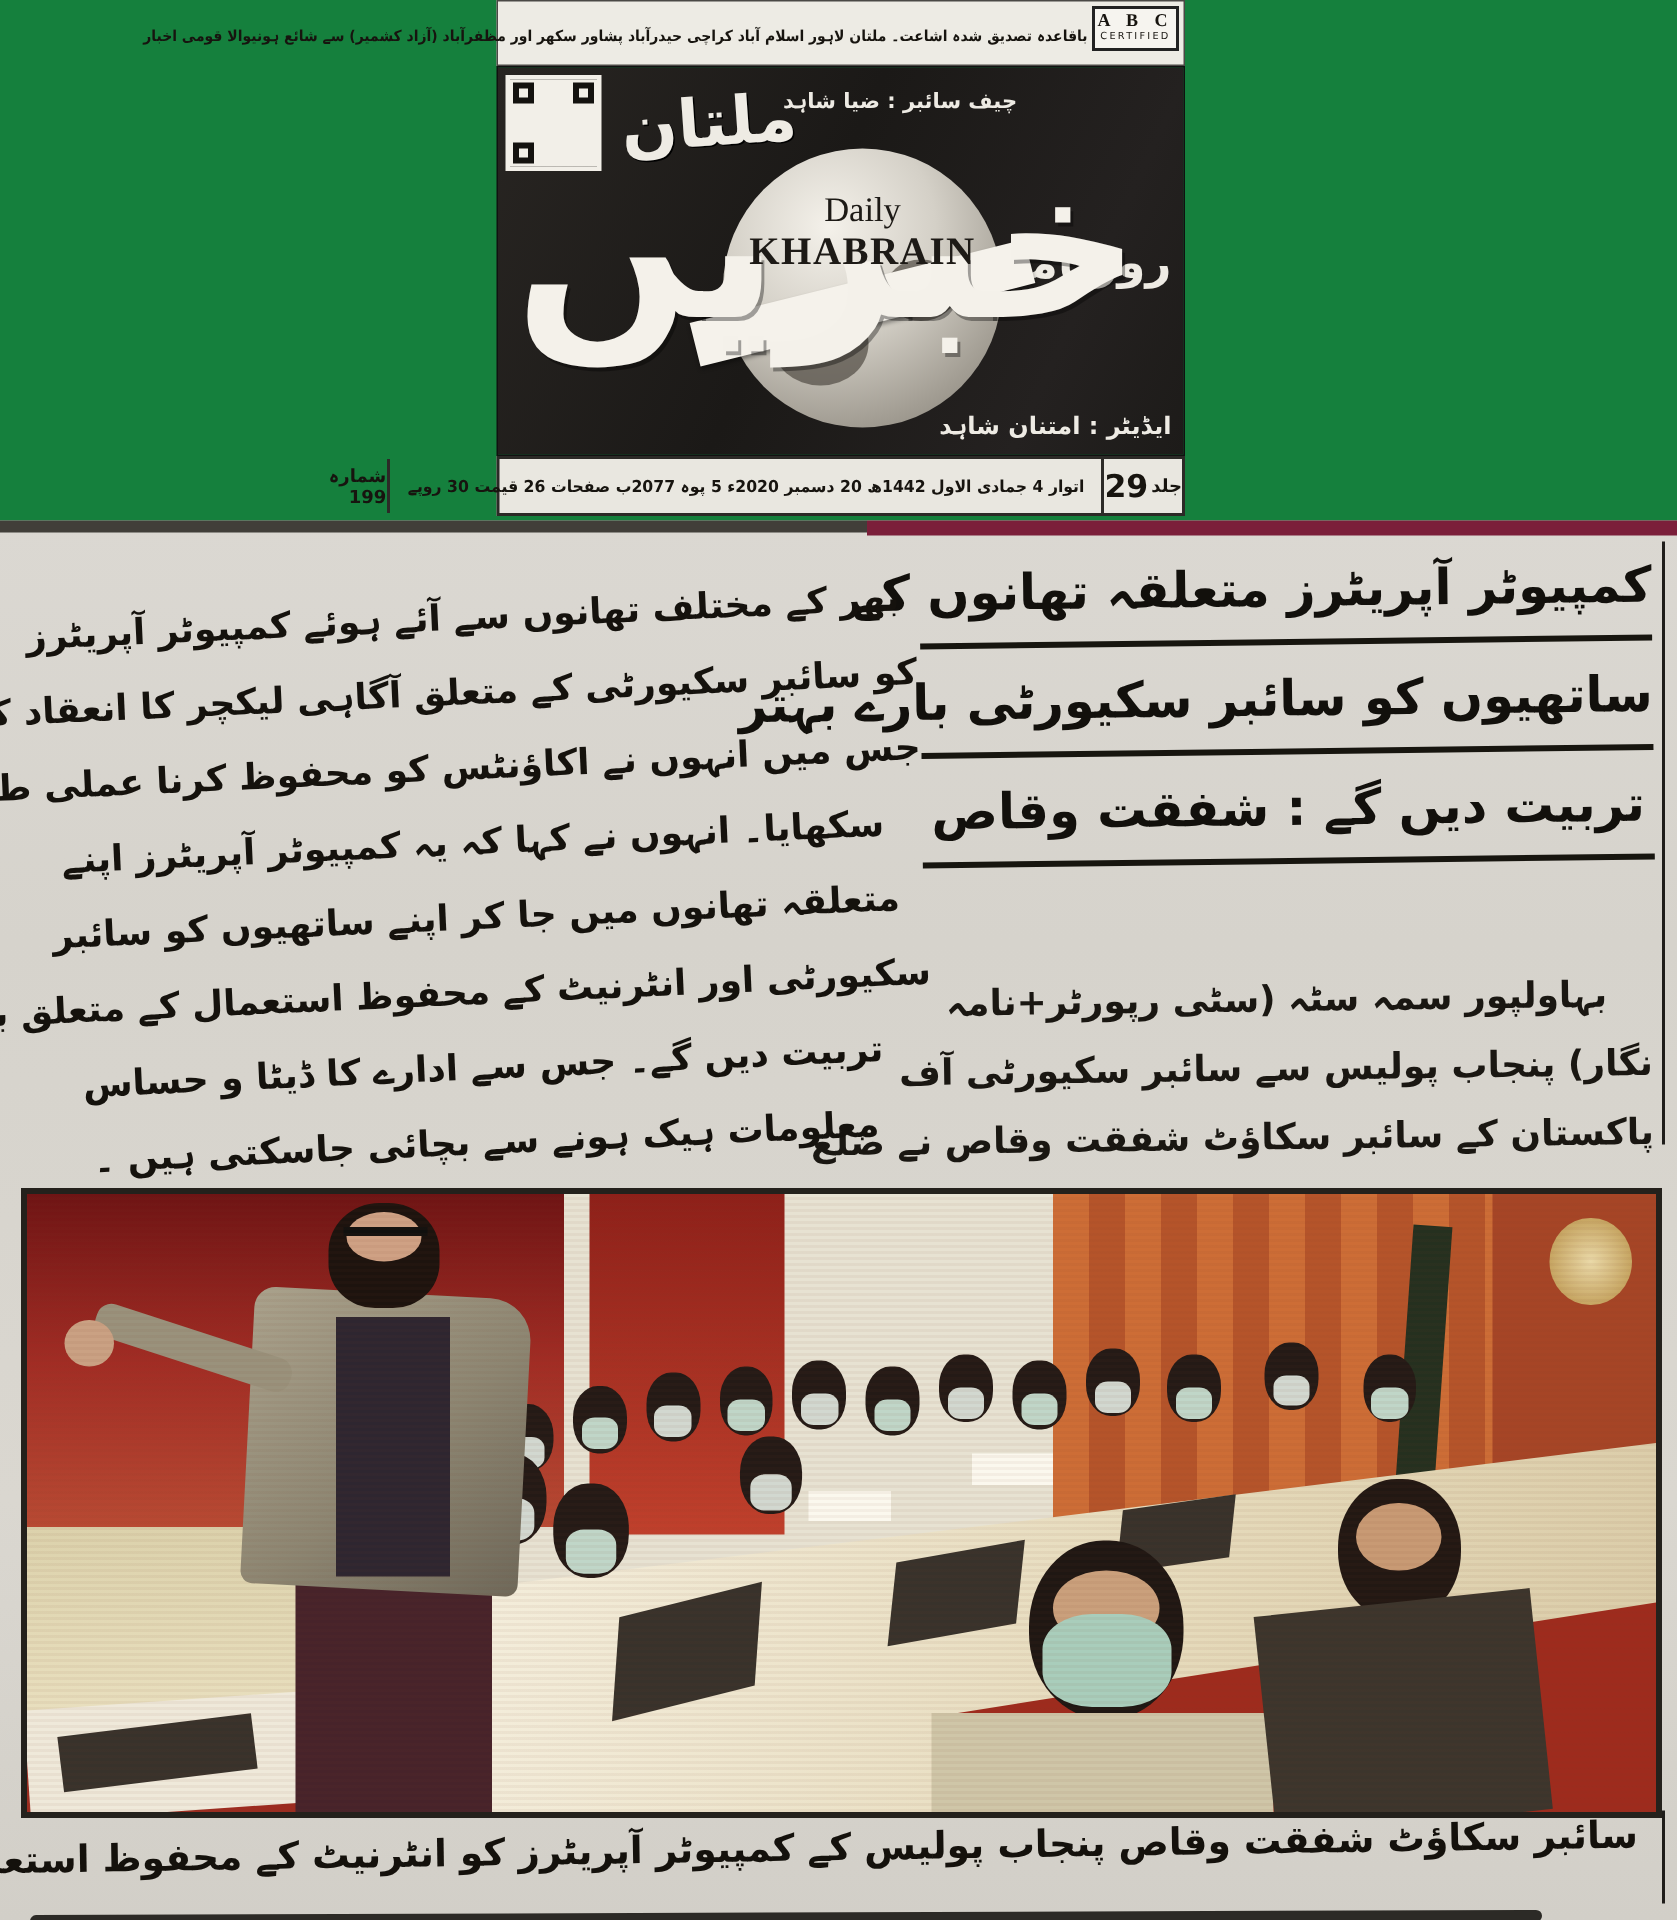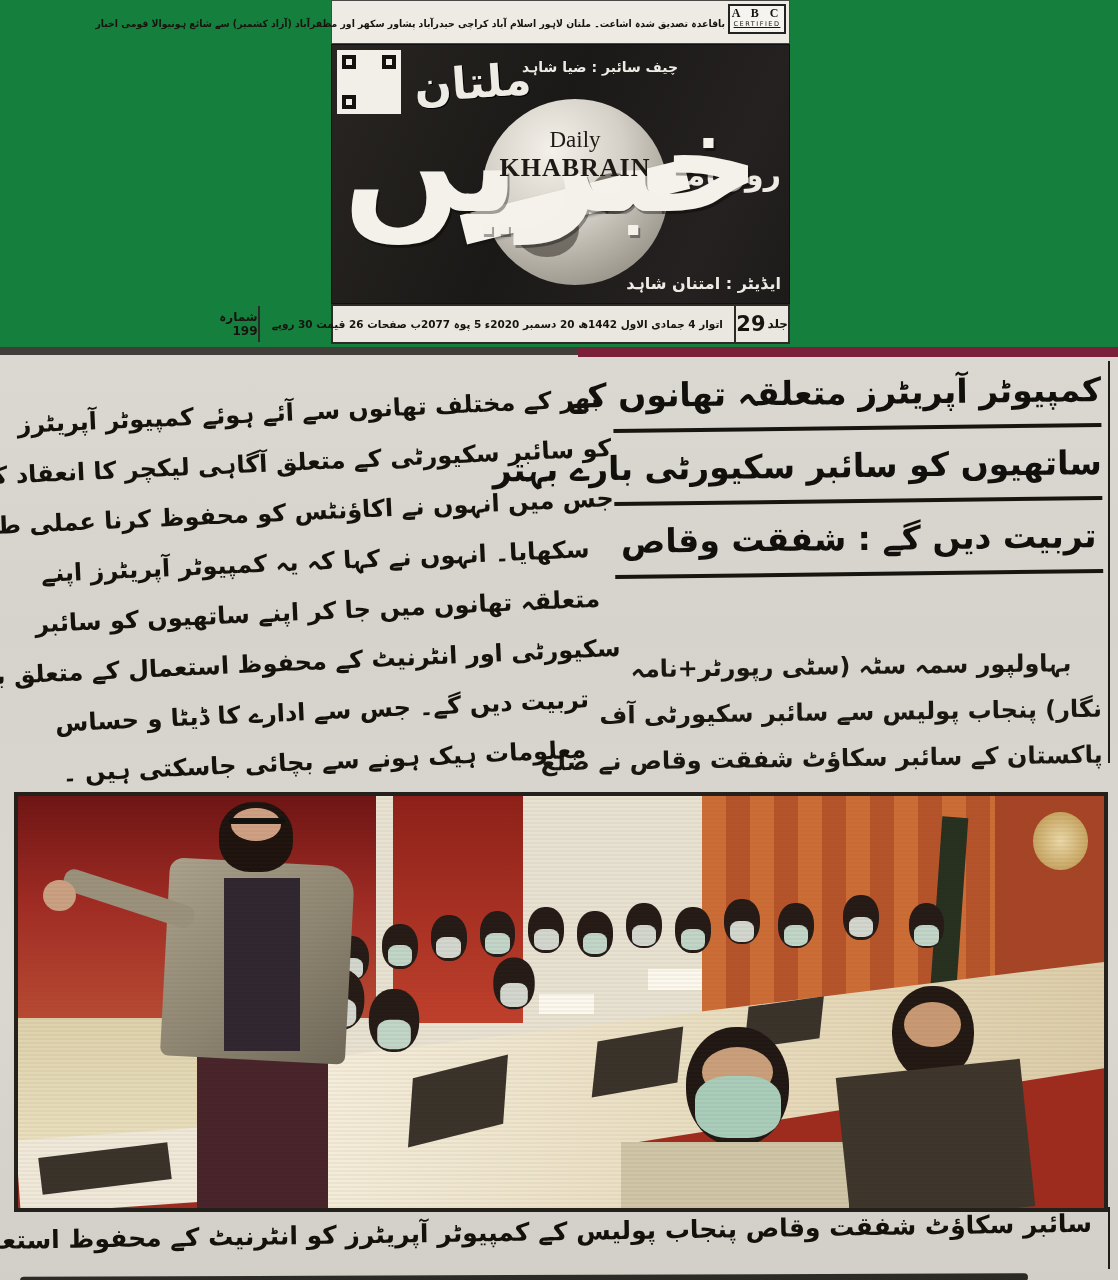--- a/index.html
+++ b/index.html
@@ -8,21 +8,21 @@
   
   .masthead{position:absolute;left:331px;top:0;width:459px;height:344px;}
   .cert-strip{position:absolute;left:0;top:0;width:100%;height:44px;background:#edebe4;
               border:1px solid #4a4845;box-sizing:border-box;}
   .cert-text{position:absolute;right:64px;left:4px;top:17px;direction:rtl;font-size:10px;
              font-weight:600;white-space:nowrap;transform:scaleX(.93);transform-origin:right;}
   .abc-box{position:absolute;right:3px;top:3px;width:58px;height:30px;border:2px solid #222;
            background:#f6f4ef;text-align:center;box-sizing:border-box;}
   .abc-letters{font-family:"Liberation Serif",serif;font-weight:bold;font-size:12px;
                letter-spacing:4px;line-height:15px;}
-  .abc-cert{font-size:6.5px;letter-spacing:1.5px;line-height:7px;text-decoration:underline;}
+  .abc-cert{font-size:6.5px;letter-spacing:1.5px;line-height:7px;}
   .black-box{position:absolute;left:0;top:44px;width:100%;height:260px;
              background:linear-gradient(115deg,#282522 0%,#1b1917 45%,#242120 80%,#1d1b19 100%);
              border:1px solid #111;box-sizing:border-box;overflow:hidden;color:#eeebe4;}
   .qr{position:absolute;left:8px;top:8px;width:58px;height:58px;background:#f2efe8;
       background-image:repeating-linear-gradient(0deg,#14120f 0 3px,transparent 3px 7px),
                        repeating-linear-gradient(90deg,#14120f 0 3px,transparent 3px 7px);
       background-blend-mode:lighten;outline:3px solid #f2efe8;}
   .qr i{position:absolute;width:14px;height:14px;background:#f2efe8;border:4px solid #14120f;box-sizing:border-box;}
   .qr i:nth-child(1){left:2px;top:2px;} .qr i:nth-child(2){right:2px;top:2px;} .qr i:nth-child(3){left:2px;bottom:2px;}
   .multan{position:absolute;left:82px;top:12px;font-size:44px;font-weight:bold;direction:rtl;

